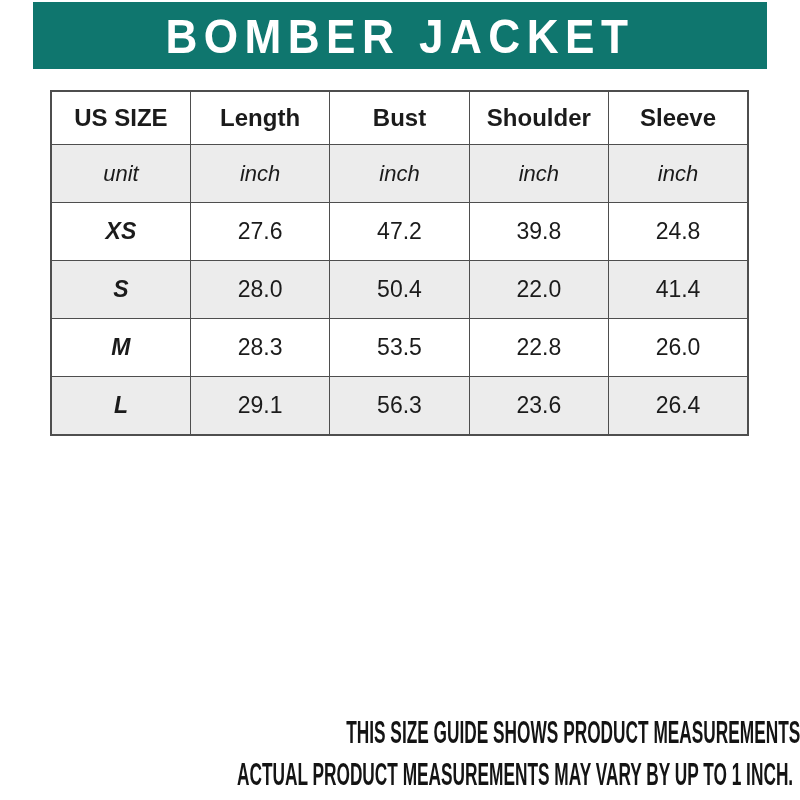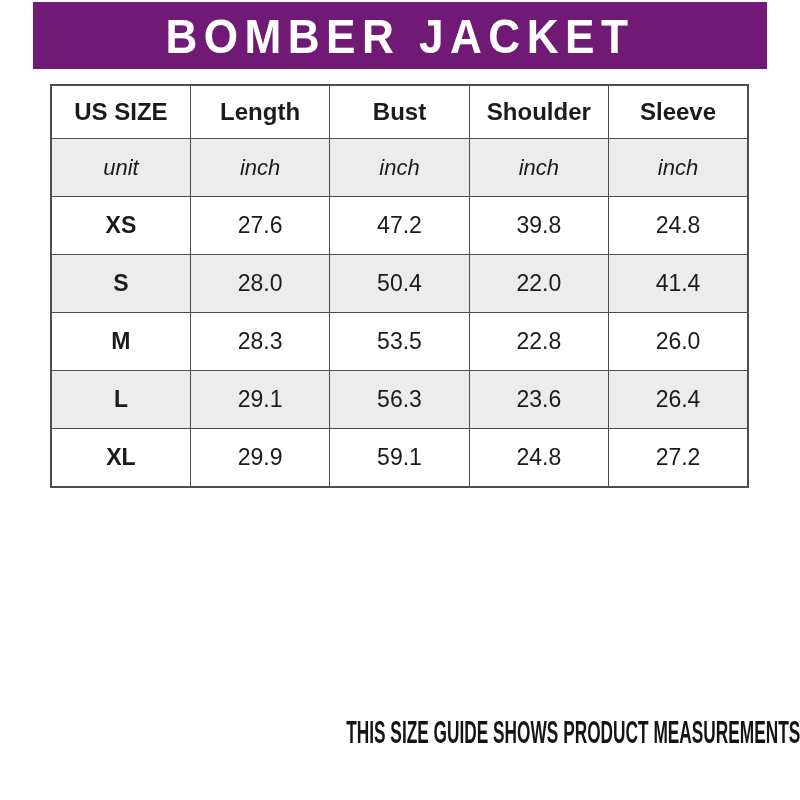--- a/index.html
+++ b/index.html
@@ -11,40 +11,40 @@
     font-family: "Liberation Sans", sans-serif;
     overflow: hidden;
     position: relative;
   }
   .banner {
     position: absolute;
     left: 33px;
     top: 2px;
     width: 734px;
     height: 67px;
-    background: #701a75;
+    background: #0f766e;
     display: flex;
     align-items: center;
     justify-content: center;
   }
   .banner-title {
     color: #ffffff;
     font-weight: bold;
     font-size: 48px;
     letter-spacing: 7px;
     white-space: nowrap;
     transform: scaleX(0.92);
     transform-origin: center;
     line-height: 1;
     padding-top: 2px;
   }
   table.size-table {
     position: absolute;
     left: 50px;
-    top: 84px;
+    top: 90px;
     width: 699px;
     border-collapse: collapse;
     table-layout: fixed;
     text-align: center;
     color: #1b1b1b;
     border: 2.5px solid #4e4e4e;
   }
   .size-table th, .size-table td {
     border: 1.6px solid #4e4e4e;
     padding: 0;
@@ -61,20 +61,21 @@
     font-size: 23px;
     font-weight: normal;
     margin-top: 6px;
   }
   .size-table tbody tr.unit-row td {
     font-style: italic;
     font-size: 22px;
   }
   .size-table tbody td.size-label {
     font-weight: bold;
+    font-style: italic;
   }
   .size-table tbody tr.alt td {
     background: #ececec;
   }
   .footer {
     position: absolute;
     left: 0;
     top: 714px;
     width: 800px;
     text-align: center;
@@ -140,27 +141,23 @@
       <td>22.8</td>
       <td>26.0</td>
     </tr>
     <tr class="alt">
       <td class="size-label">L</td>
       <td>29.1</td>
       <td>56.3</td>
       <td>23.6</td>
       <td>26.4</td>
     </tr>
-    <tr>
-      <td class="size-label">XL</td>
-      <td>29.9</td>
-      <td>59.1</td>
-      <td>24.8</td>
-      <td>27.2</td>
-    </tr>
   </tbody>
 </table>
 
 <div class="footer">
   <div class="footer-line">
     <span>THIS SIZE GUIDE SHOWS PRODUCT MEASUREMENTS TAKEN WHEN PRODUCTS ARE LAID FLAT.</span>
   </div>
+  <div class="footer-line">
+    <span>ACTUAL PRODUCT MEASUREMENTS MAY VARY BY UP TO 1 INCH.</span>
+  </div>
 </div>
 
 </body></html>

